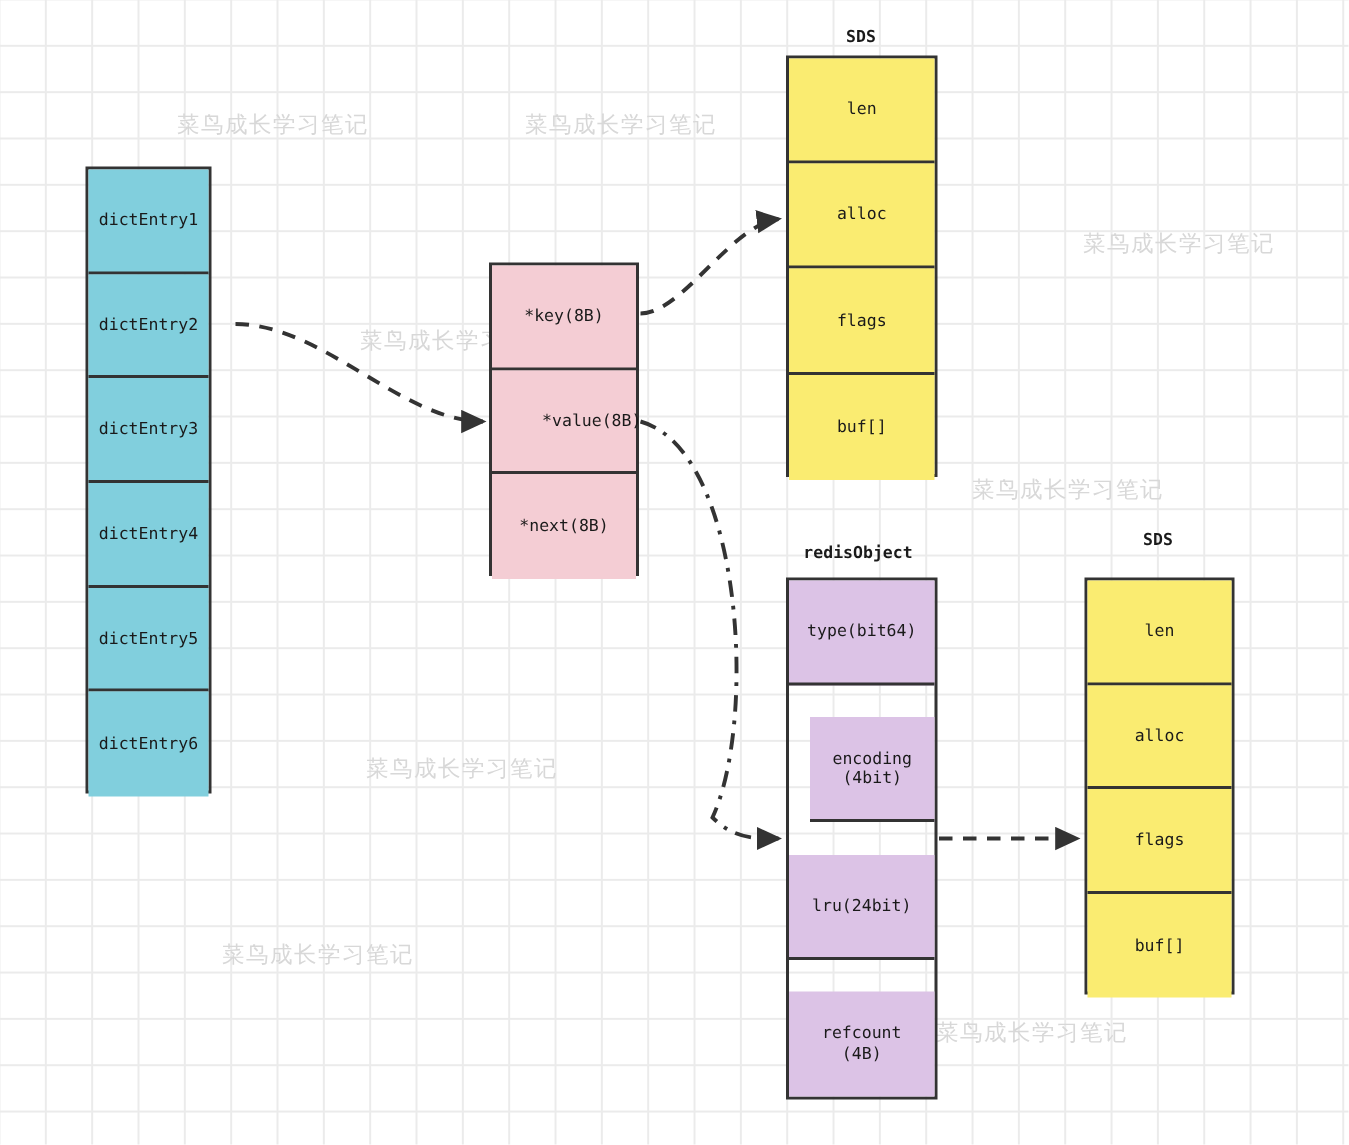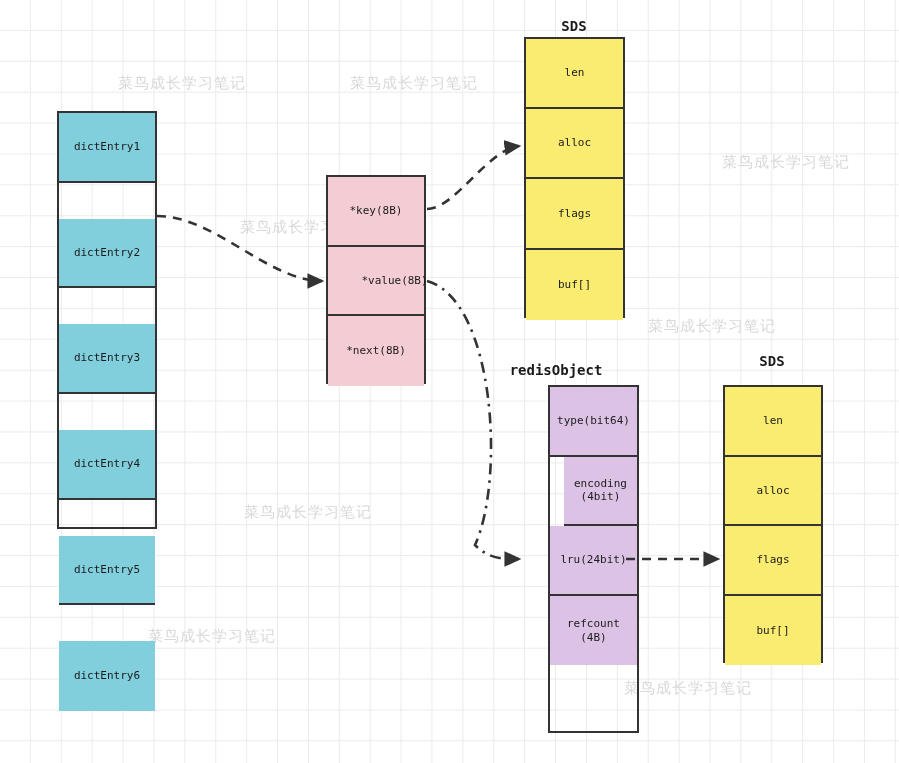--- a/index.html
+++ b/index.html
@@ -48,21 +48,21 @@
     white-space:pre-line;
     border-bottom:2.5px solid #333333;
   }
   .cell:last-child{border-bottom:none;}
   .c-blue  .cell{background:#81cfdd;}
   .c-pink  .cell{background:#f4cdd4;}
   .c-yellow .cell{background:#faec71;}
   .c-purple .cell{background:#dcc3e6;}
   .title{
     position:absolute;
-    font-size:14px;
+    font-size:11px;
     font-weight:bold;
     color:#1a1a1a;
     white-space:nowrap;
     text-align:center;
   }
   svg.edges{
     position:absolute;left:0;top:0;
     width:899px;height:763px;
     overflow:visible;
     pointer-events:none;
@@ -78,42 +78,42 @@
       <div class="wm" style="left: 350px; top: 74px;">菜鸟成长学习笔记</div>
       <div class="wm" style="left: 722px; top: 153px;">菜鸟成长学习笔记</div>
       <div class="wm" style="left: 240px; top: 218px;">菜鸟成长学习笔记</div>
       <div class="wm" style="left: 648px; top: 317px;">菜鸟成长学习笔记</div>
       <div class="wm" style="left: 244px; top: 503px;">菜鸟成长学习笔记</div>
       <div class="wm" style="left: 148px; top: 627px;">菜鸟成长学习笔记</div>
       <div class="wm" style="left: 624px; top: 679px;">菜鸟成长学习笔记</div>
     </div>
 
   <div id="struct-layer">
-      <div class="struct c-blue" style="left: 57px; top: 111px; width: 100px; height: 418.2px; gap: 36px;">
+      <div class="struct c-blue" style="left: 57px; top: 111px; width: 84px; height: 418.2px;">
         <div class="cell" style="height: 69.7px; flex: 0 0 69.7px;">dictEntry1</div>
         <div class="cell" style="height: 69.7px; flex: 0 0 69.7px;">dictEntry2</div>
         <div class="cell" style="height: 69.7px; flex: 0 0 69.7px;">dictEntry3</div>
         <div class="cell" style="height: 69.7px; flex: 0 0 69.7px;">dictEntry4</div>
         <div class="cell" style="height: 69.7px; flex: 0 0 69.7px;">dictEntry5</div>
         <div class="cell" style="height: 69.7px; flex: 0 0 69.7px;">dictEntry6</div>
       </div>
       <div class="struct c-pink" style="left: 326px; top: 175px; width: 100px; height: 209.1px;">
         <div class="cell" style="height: 69.7px; flex: 0 0 69.7px;">*key(8B)</div>
         <div class="cell" style="height: 69.7px; flex: 0 0 69.7px; padding-left: 37px;">*value(8B)</div>
         <div class="cell" style="height: 69.7px; flex: 0 0 69.7px;">*next(8B)</div>
       </div>
       <div class="title" style="left: 494px; top: 18px; width: 160px;">SDS</div>
       <div class="struct c-yellow" style="left: 524px; top: 37px; width: 101px; height: 280.8px;">
         <div class="cell" style="height: 70.2px; flex: 0 0 70.2px;">len</div>
         <div class="cell" style="height: 70.2px; flex: 0 0 70.2px;">alloc</div>
         <div class="cell" style="height: 70.2px; flex: 0 0 70.2px;">flags</div>
         <div class="cell" style="height: 70.2px; flex: 0 0 70.2px;">buf[]</div>
       </div>
-      <div class="title" style="left: 476px; top: 362px; width: 160px;">redisObject</div>
-      <div class="struct c-purple" style="left: 548px; top: 385px; width: 91px; height: 348px;">
+      <div class="title" style="left: 492px; top: 362px; width: 160px;">redisObject</div>
+      <div class="struct c-purple" style="left: 524px; top: 385px; width: 101px; height: 348px; justify-content: space-between;">
         <div class="cell" style="height: 69.6px; flex: 0 0 69.6px;">type(bit64)</div>
         <div class="cell" style="height: 69.6px; flex: 0 0 69.6px; margin-left: 14px;">encoding
 (4bit)</div>
         <div class="cell" style="height: 69.6px; flex: 0 0 69.6px;">lru(24bit)</div>
         <div class="cell" style="height: 69.6px; flex: 0 0 69.6px;">refcount
 (4B)</div>
       </div>
       <div class="title" style="left: 692px; top: 353px; width: 160px;">SDS</div>
       <div class="struct c-yellow" style="left: 723px; top: 385px; width: 100px; height: 278.4px;">
         <div class="cell" style="height: 69.6px; flex: 0 0 69.6px;">len</div>

